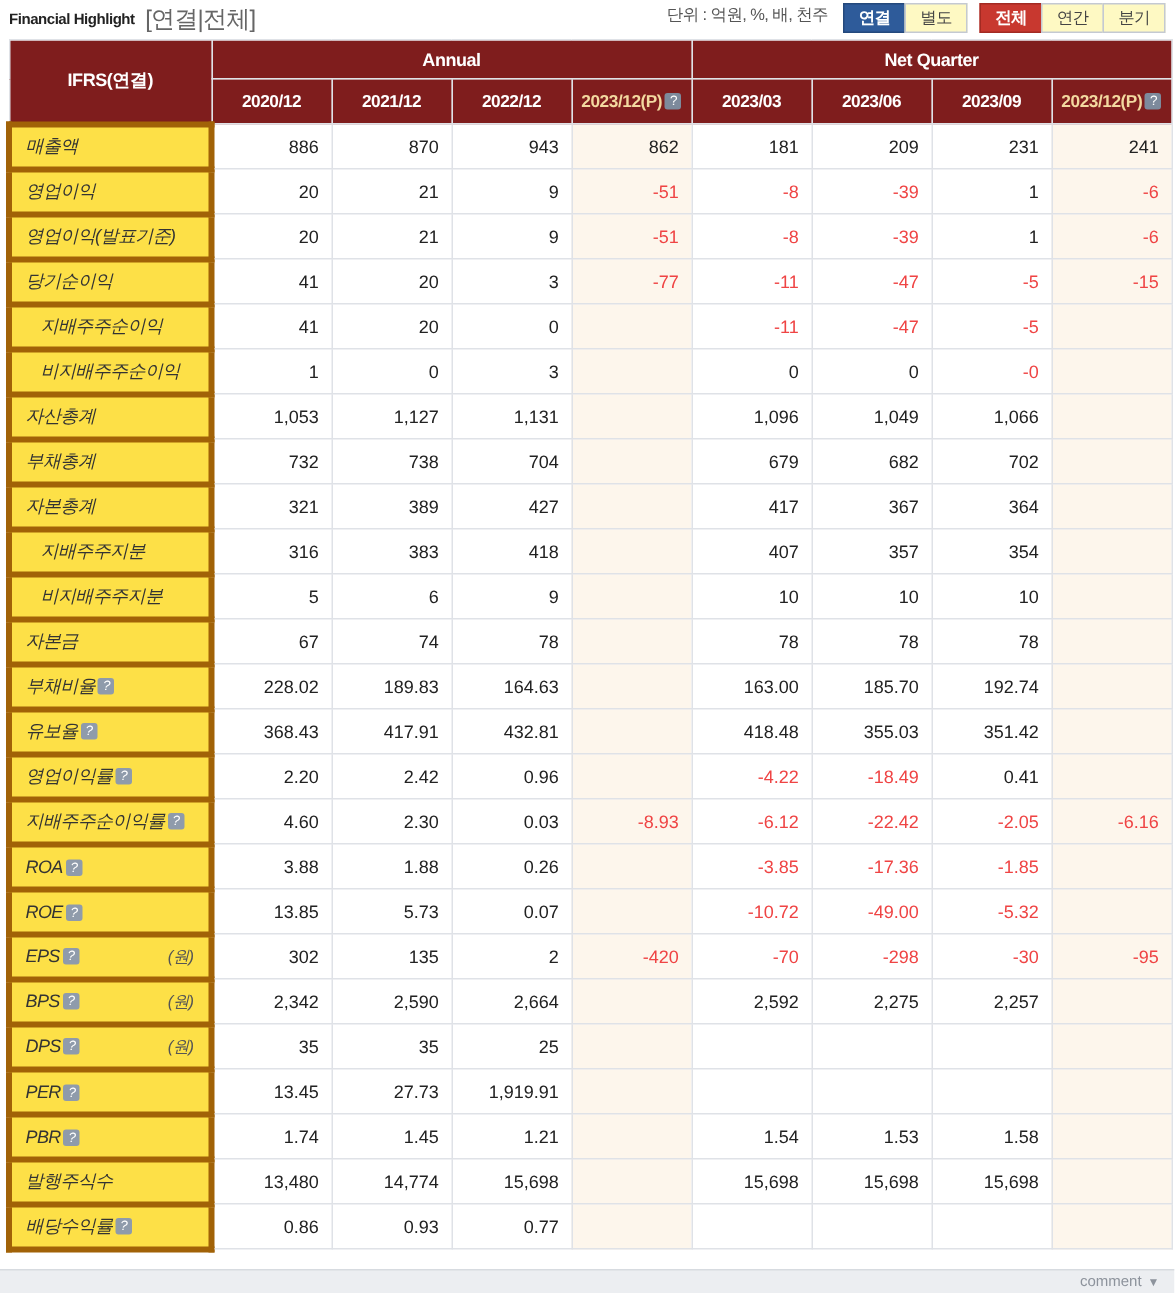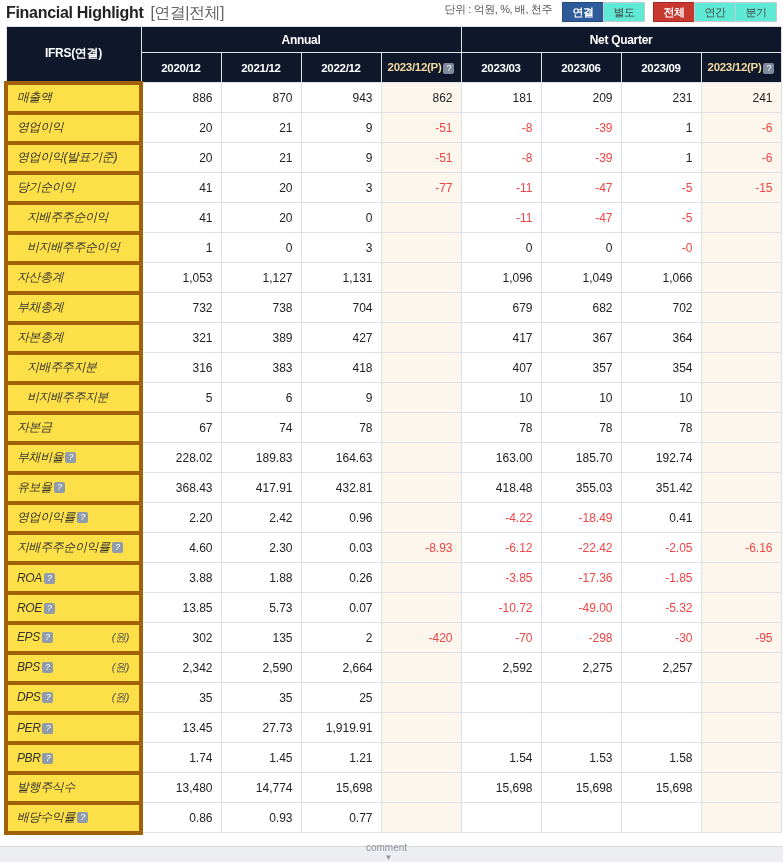--- a/index.html
+++ b/index.html
@@ -15,21 +15,21 @@
 
   
   .topbar {
     height: 26px;
     display: flex;
     align-items: center;
     padding: 0 6px 0 6px;
     position: relative;
   }
   .fh-title {
-    font-size: 16px;
+    font-size: 10px;
     font-weight: bold;
     color: #222;
     letter-spacing: -0.3px;
   }
   .fh-sub {
     font-size: 16px;
     color: #666;
     margin-left: 7px;
     letter-spacing: -0.5px;
   }
@@ -49,21 +49,21 @@
   }
   .btn-group { display: flex; margin-right: 8px; }
   .btn-group:last-child { margin-right: 0; }
   .tbtn {
     min-width: 42px;
     height: 20px;
     line-height: 18px;
     text-align: center;
     font-size: 11px;
     border: 1px solid #c4c9d2;
-    background: #5eead4;
+    background: #fef9c3;
     color: #444;
     padding: 0 8px;
     margin-left: -1px;
     cursor: pointer;
     letter-spacing: -0.5px;
   }
   .tbtn:first-child { margin-left: 0; }
   .tbtn.on {
     background: #2e5b9a;
     border-color: #24497c;
@@ -80,21 +80,21 @@
     border-collapse: collapse;
     width: 775px;
     margin: 0 4px;
     table-layout: fixed;
   }
   table.fin th, table.fin td {
     border: 1px solid #dfe2e7;
     font-size: 12px;
   }
   thead th {
-    background: #0f172a;
+    background: #7f1d1d;
     color: #ffffff;
     font-weight: bold;
     border: 1px solid #46556b;
     height: 26px;
     letter-spacing: -0.3px;
   }
   thead th.corner {
     height: 56px;
     font-size: 12px;
   }
@@ -155,21 +155,20 @@
     left: 0; right: 0; bottom: 0;
     height: 16px;
     background: #eceef1;
     border-top: 1px solid #d7dbe0;
     display: flex;
     align-items: center;
     justify-content: flex-end;
     padding-right: 10px;
     font-size: 10px;
     color: #8d939c;
-    flex-direction: column;
   }
   .footer .caret { margin-left: 4px; font-size: 8px; }
 </style>
 </head>
 <body>
 
 <div id="app">
 
   <div class="topbar">
     <span class="fh-title">Financial Highlight</span>

